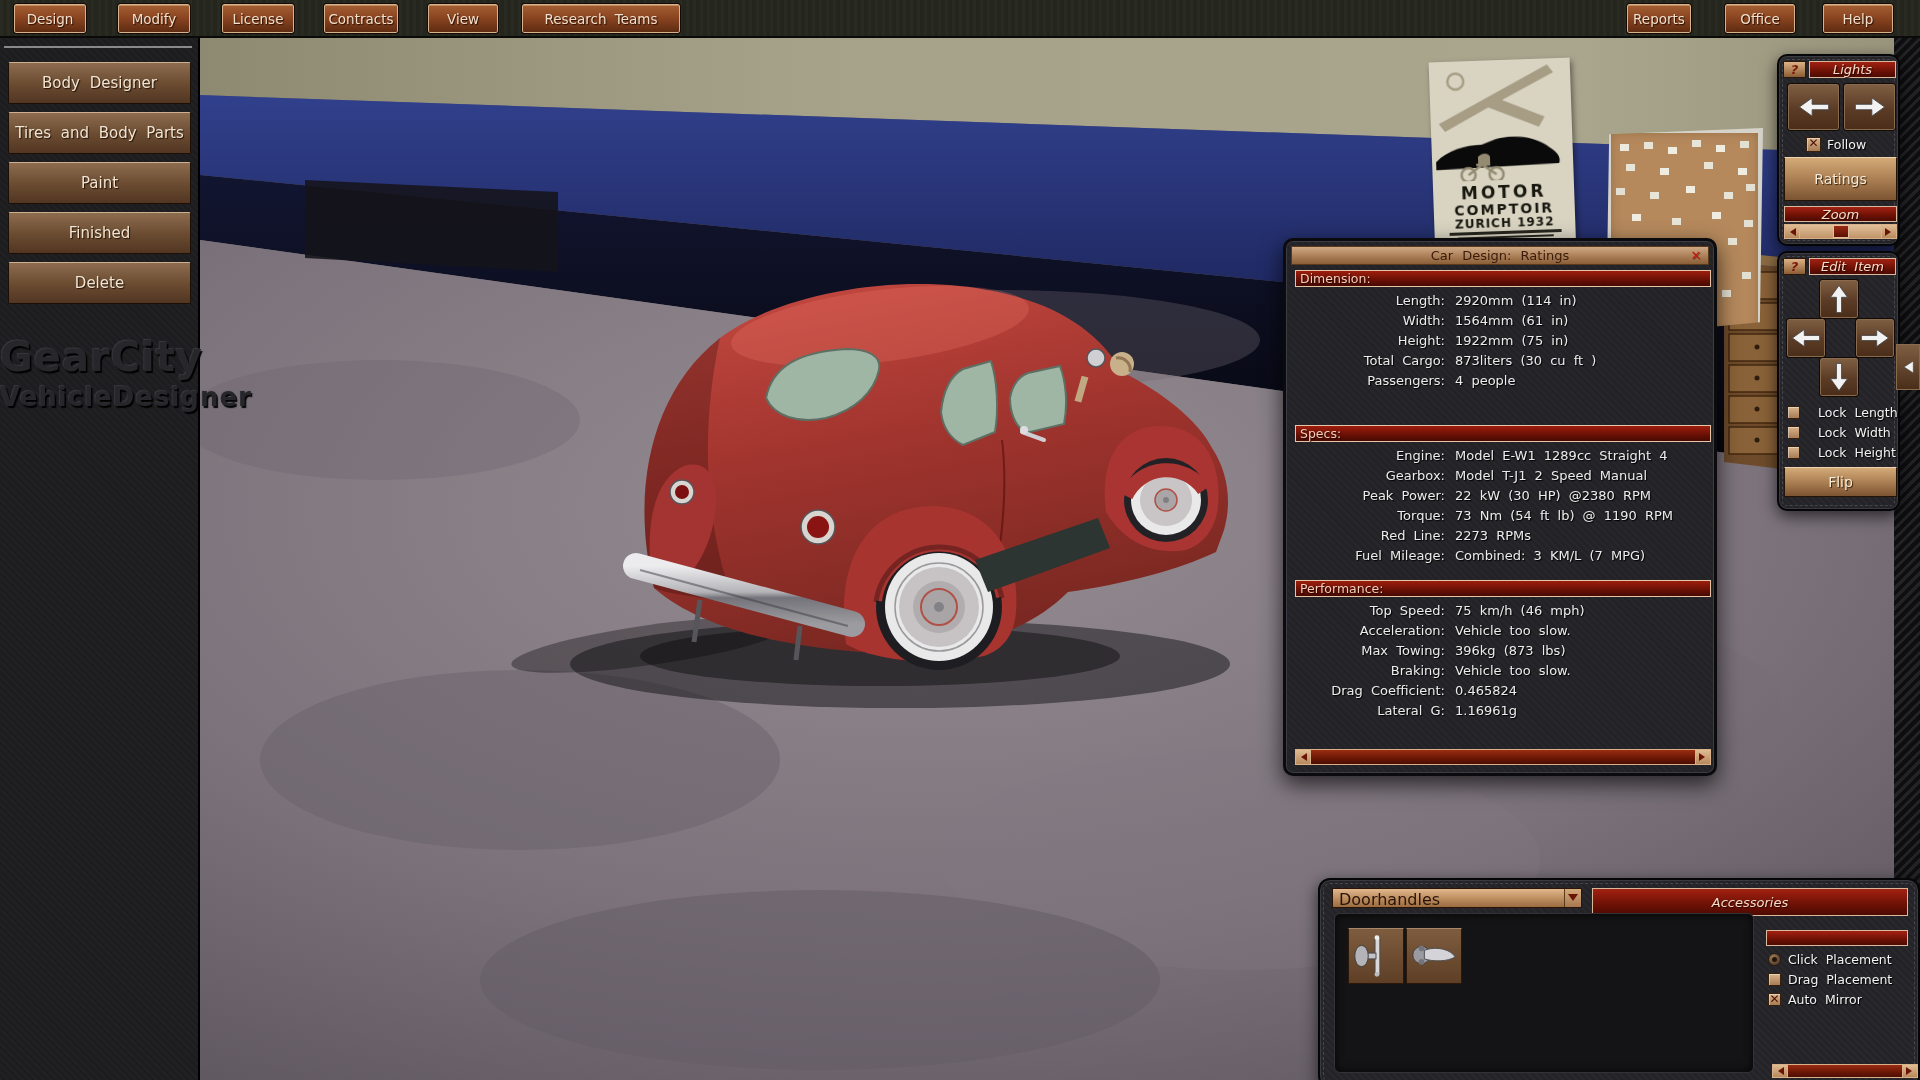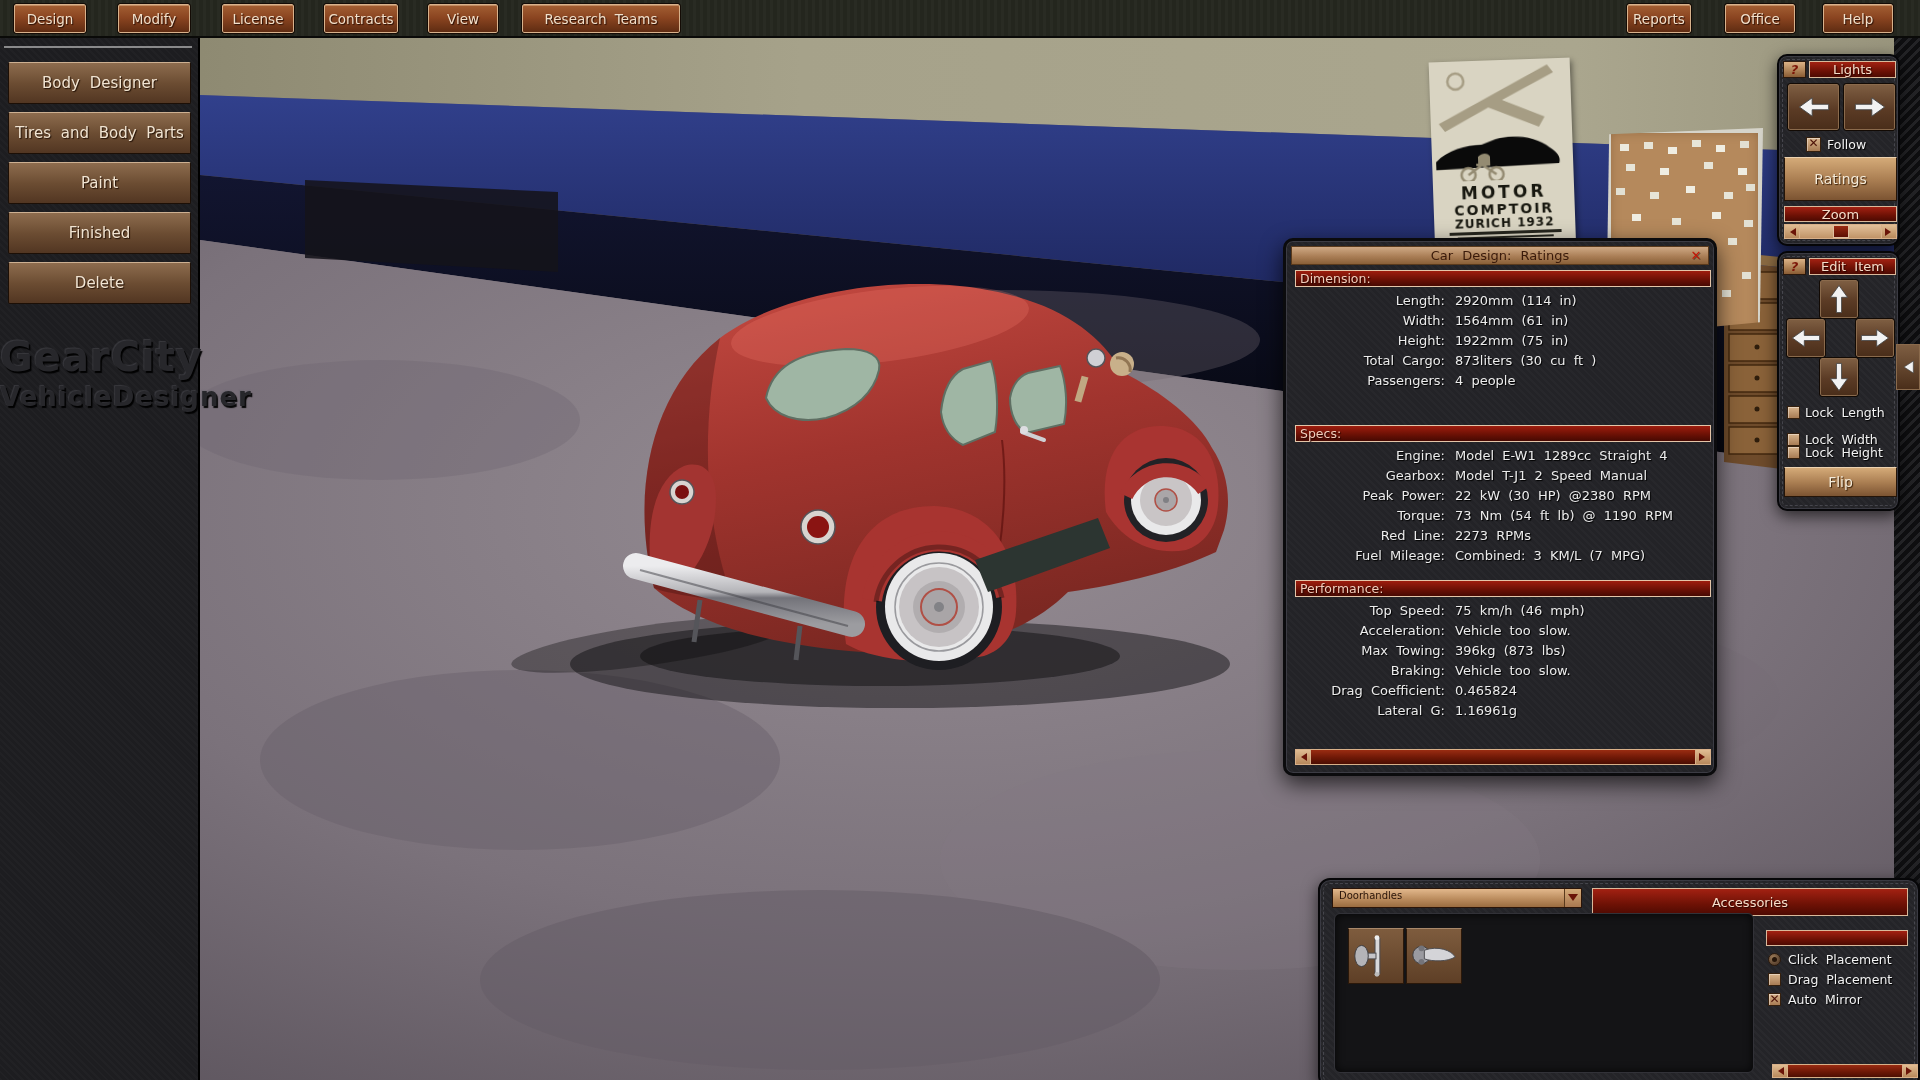--- a/index.html
+++ b/index.html
@@ -71,21 +71,21 @@
       -4px 44px #e2e0d3, 30px 48px #e7e5d8, 66px 42px #efede2, 104px 48px #e7e5d8, 126px 40px #e2e0d3,
       12px 70px #efede2, 52px 74px #e7e5d8, 92px 68px #efede2, 124px 76px #e2e0d3,
       22px 96px #e7e5d8, 70px 100px #efede2, 108px 94px #e7e5d8,
       0px 120px #e2e0d3, 44px 124px #e7e5d8, 88px 120px #efede2, 122px 128px #e2e0d3,
       16px 148px #e7e5d8, 62px 152px #efede2, 102px 146px #e7e5d8; }
 
   
   .red-hdr { background:linear-gradient(#a32112, #6d1105 60%, #4d0a02);
     border:1px solid #d9b99b; color:#f6dcc8; font-size:13px;
     display:flex; align-items:center; justify-content:center;
-    text-shadow:1px 1px 1px #2a0500; word-spacing:4px; }
+    text-shadow:1px 1px 1px #2a0500; word-spacing:4px;font-style:italic; }
   .tan-btn { background:linear-gradient(#d4aa78, #aa7e52 52%, #7c5432);
     border:1px solid #241408; border-top:1px solid #ecd2b0;
     color:#f4ead8; display:flex; align-items:center; justify-content:center;
     text-shadow:1px 1px 1px #3a2008; cursor:pointer; }
   .arrow-btn { background:linear-gradient(#7e5e42, #5b3b25 55%, #4a2e1a);
     border:1px solid #8a6a4c; outline:1px solid #120a04; border-radius:2px;
     display:flex; align-items:center; justify-content:center; cursor:pointer; }
   .help-btn { background:linear-gradient(#dcb286, #b08458 55%, #8a5c34);
     border:1px solid #2a180c; color:#7c1608; font-weight:bold; font-size:13px;
     display:flex; align-items:center; justify-content:center; font-style:italic; cursor:pointer; }
@@ -109,21 +109,21 @@
   .tri-r { width:0; height:0; border:4px solid transparent; border-left:6px solid #6a1408; margin-left:2px;}
   .tri-d { width:0; height:0; border:5px solid transparent; border-top:7px solid #6a1408; margin-top:5px;}
 
   
   #lights-panel { left:1777px; top:54px; width:123px; height:192px; }
   #edit-panel   { left:1777px; top:251px; width:123px; height:260px; }
   #collapse-tab { position:absolute; left:1896px; top:344px; width:24px; height:46px; z-index:7;
     background:linear-gradient(#7e5e42,#4a2e1a); border:1px solid #8a6a4c;
     display:flex; align-items:center; justify-content:center; cursor:pointer; }
   .white-arrow { display:block; }
-  .lock-row { position:absolute; display:flex; align-items:center; gap:5px; }
+  .lock-row { position:absolute; display:flex; align-items:center; gap:18px; }
 
   
   #dialog { position:absolute; left:1283px; top:238px; width:434px; height:538px; z-index:5;
     background:#232327;
     background-image:repeating-linear-gradient(45deg, rgba(255,255,255,.02) 0 2px, transparent 2px 5px);
     border:3px solid #0b0b0d; border-radius:10px;
     box-shadow:0 8px 22px rgba(0,0,0,.7), inset 0 0 0 1px #3c3c44; }
   #dialog .titlebar { position:absolute; left:5px; right:5px; top:5px; height:19px;
     background:linear-gradient(#cfa985, #aa7e56 55%, #8a6038);
     border:1px solid #5a3a1c; display:flex; align-items:center; justify-content:center;
@@ -139,21 +139,21 @@
   .rows { position:absolute; left:9px; width:416px; }
   .srow { display:flex; height:20px; align-items:center; font-size:13px; color:#ececec;
     text-shadow:1px 1px 1px #000; word-spacing:4px; }
   .srow .lbl { width:150px; text-align:right; margin-right:10px; flex:none; }
 
   
   #bottom-panel { left:1318px; top:878px; width:602px; height:210px; border-radius:12px; }
   #dd { position:absolute; left:12px; top:8px; width:250px; height:20px; display:flex;
     border:1px solid #2a1408; cursor:pointer;
     background:linear-gradient(#e2b88c, #bb8c5e 55%, #9a6c40); }
-  #dd .dd-text { flex:1; color:#2a1408; font-size:10px; padding:1px 0 4px 6px; }
+  #dd .dd-text { flex:1; color:#2a1408; font-size:16px; padding:1px 0 4px 6px; }
   #dd .dd-btn { width:17px; border-left:1px solid #5a3a1c;
     background:linear-gradient(#d4aa78,#a87850); display:flex; justify-content:center; }
   #acc-hdr { position:absolute; left:272px; top:8px; width:316px; height:28px; font-size:13px; }
   #acc-content { position:absolute; left:14px; top:33px; width:420px; height:160px;
     background:#141416; border:1px solid #323238; border-radius:6px;
     box-shadow:inset 0 0 10px rgba(0,0,0,.8); }
   .thumb { position:absolute; top:14px; width:56px; height:56px;
     background:linear-gradient(#7e5c3e,#5e3f26); border:1px solid #2a180a;
     border-top:1px solid #a8886a; cursor:pointer; }
   #acc-right { position:absolute; left:440px; top:33px; width:158px; height:146px; }
@@ -401,21 +401,21 @@
   </div>
   <div class="arrow-btn" style="position:absolute; left:41px; top:105px; width:38px; height:38px;">
     <svg width="22" height="34" viewBox="0 0 24 40">
       <path d="M9 4 V22 H2 L12 36 L22 22 H15 V4 Z" fill="#f2f2f2" stroke="#444" stroke-width="1"></path>
         </svg>
   </div>
   <div class="lock-row" style="left:8px; top:152px;">
     <div class="chk" style="width:13px; height:13px;"></div>
     <span class="opt-label">Lock Length</span>
   </div>
-  <div class="lock-row" style="left:8px; top:172px;margin-top:7px;">
+  <div class="lock-row" style="left:8px; top:172px;">
     <div class="chk" style="width:13px; height:13px;"></div>
     <span class="opt-label">Lock Width</span>
   </div>
   <div class="lock-row" style="left:8px; top:192px;">
     <div class="chk" style="width:13px; height:13px;"></div>
     <span class="opt-label">Lock Height</span>
   </div>
   <div class="tan-btn" style="position:absolute; left:5px; top:214px; width:113px; height:30px; font-size:14px;">Flip</div>
 </div>
 

